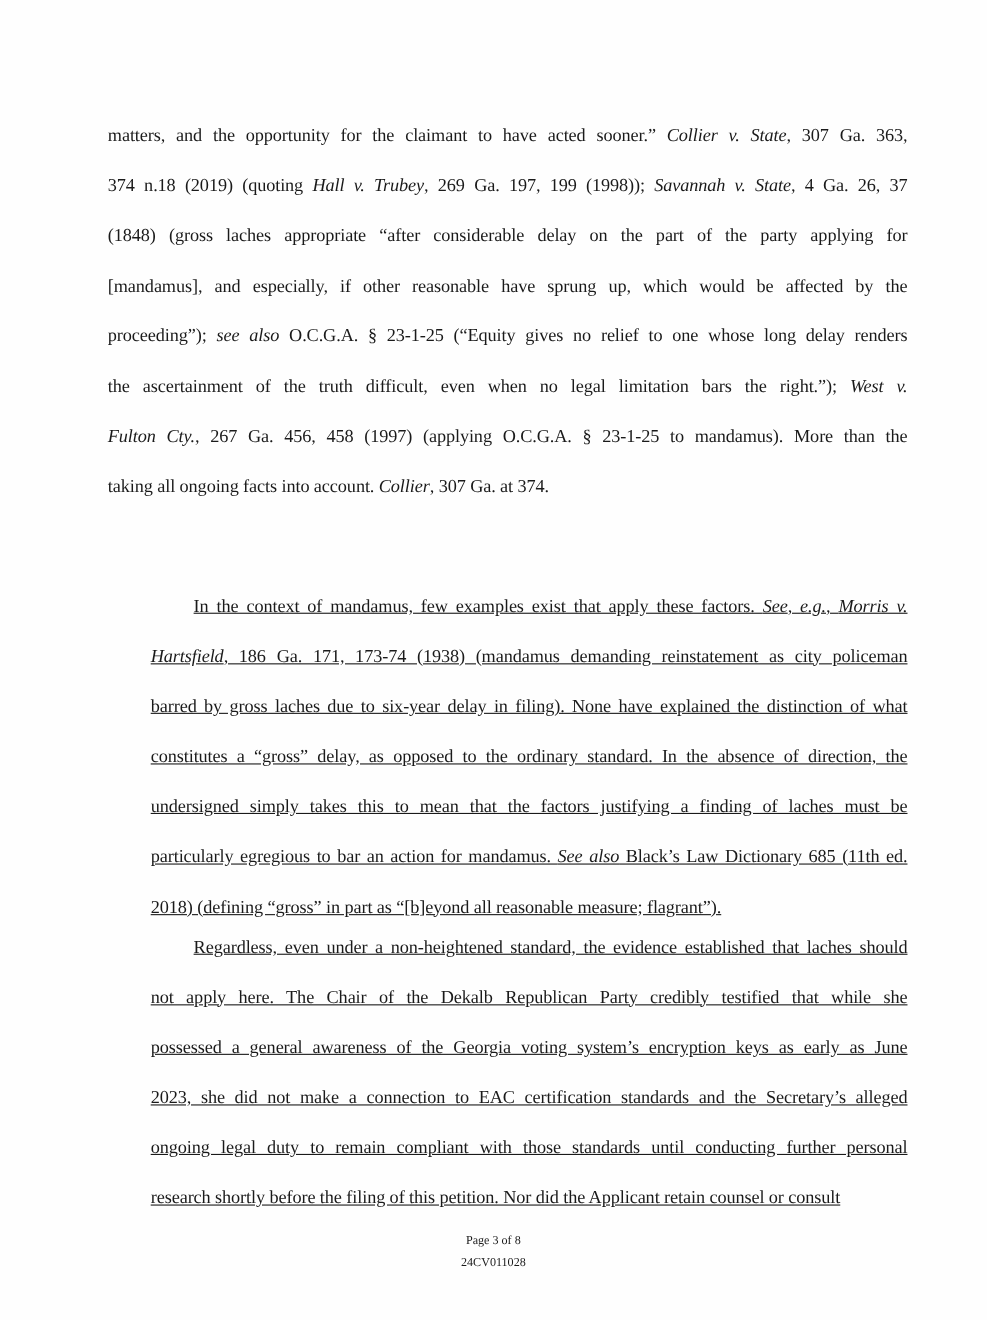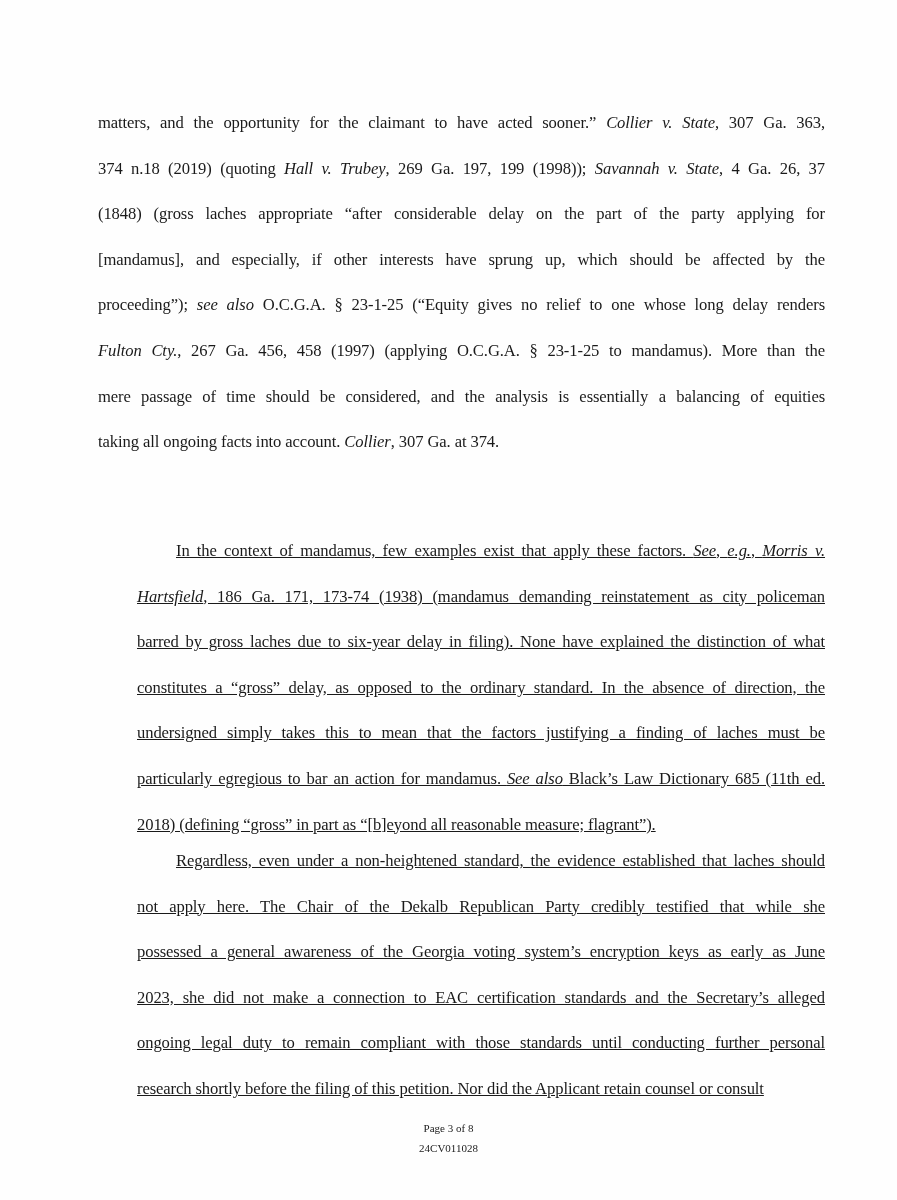--- a/index.html
+++ b/index.html
@@ -25,24 +25,24 @@
   </style>
 </head>
 <body>
 
 <div class="page">
   <div class="body-text" id="body-text">
       <div class="para" style="position: absolute; left: 0px; width: 727px; top: 0px;">
         <span class="line"><span>matters, and the opportunity for the claimant to have acted sooner.” </span><i>Collier v. State</i><span>, 307 Ga. 363,</span></span>
         <span class="line"><span>374 n.18 (2019) (quoting </span><i>Hall v. Trubey</i><span>, 269 Ga. 197, 199 (1998)); </span><i>Savannah v. State</i><span>, 4 Ga. 26, 37</span></span>
         <span class="line"><span>(1848) (gross laches appropriate “after considerable delay on the part of the party applying for</span></span>
-        <span class="line"><span>[mandamus], and especially, if other interests have sprung up, which should be affected by the</span></span>
+        <span class="line"><span>[mandamus], and especially, if other reasonable have sprung up, which would be affected by the</span></span>
         <span class="line"><span>proceeding”); </span><i>see also</i><span> O.C.G.A. § 23-1-25 (“Equity gives no relief to one whose long delay renders</span></span>
+        <span class="line"><span>the ascertainment of the truth difficult, even when no legal limitation bars the right.”); </span><i>West v.</i></span>
         <span class="line"><i>Fulton Cty.</i><span>, 267 Ga. 456, 458 (1997) (applying O.C.G.A. § 23-1-25 to mandamus). More than the</span></span>
-        <span class="line"><span>mere passage of time should be considered, and the analysis is essentially a balancing of equities</span></span>
         <span class="line last"><span>taking all ongoing facts into account. </span><i>Collier</i><span>, 307 Ga. at 374.</span></span>
       </div>
       <div class="para indent" style="position: absolute; left: 0px; width: 727px; top: 428px;">
         <span class="line" style="padding-left: 39px;"><span>In the context of mandamus, few examples exist that apply these factors. </span><i>See</i><span>, </span><i>e.g.</i><span>, </span><i>Morris v.</i></span>
         <span class="line"><i>Hartsfield</i><span>, 186 Ga. 171, 173-74 (1938) (mandamus demanding reinstatement as city policeman</span></span>
         <span class="line"><span>barred by gross laches due to six-year delay in filing). None have explained the distinction of what</span></span>
         <span class="line"><span>constitutes a “gross” delay, as opposed to the ordinary standard. In the absence of direction, the</span></span>
         <span class="line"><span>undersigned simply takes this to mean that the factors justifying a finding of laches must be</span></span>
         <span class="line"><span>particularly egregious to bar an action for mandamus. </span><i>See also</i><span> Black’s Law Dictionary 685 (11th ed.</span></span>
         <span class="line last"><span>2018) (defining “gross” in part as “[b]eyond all reasonable measure; flagrant”).</span></span>

